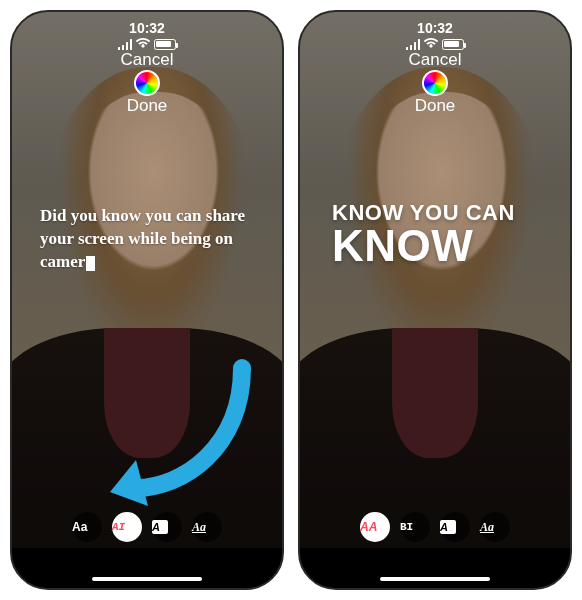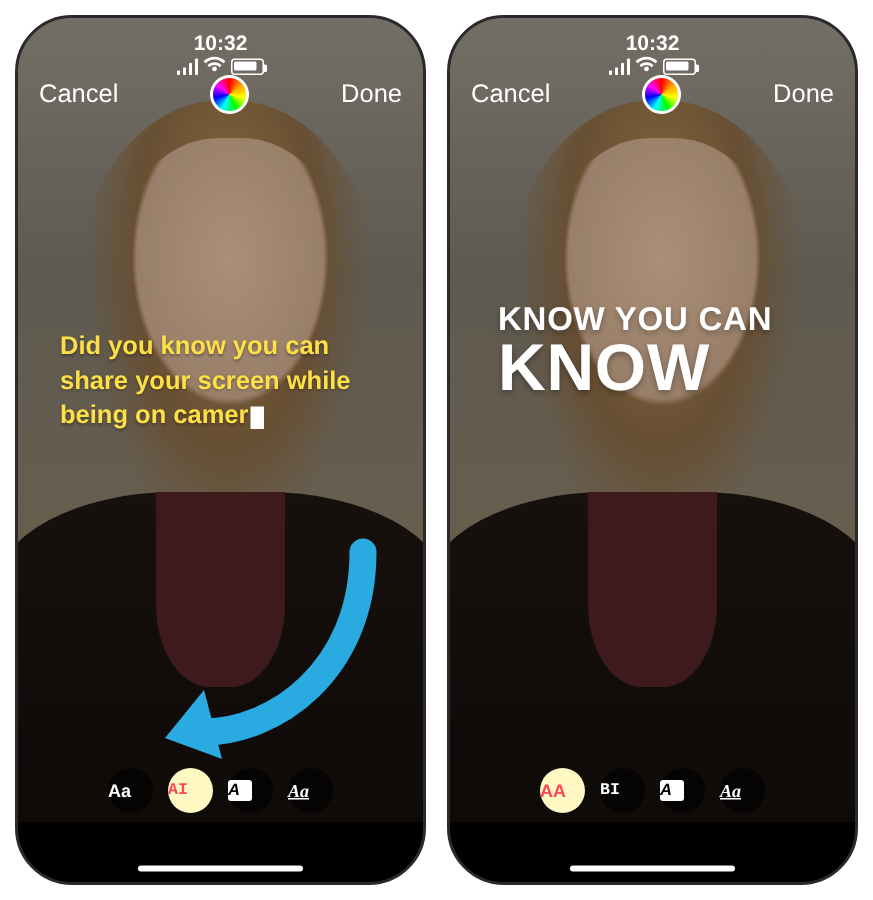--- a/index.html
+++ b/index.html
@@ -72,31 +72,31 @@
       width:22px; height:11px; border:1px solid #fff; border-radius:2.5px; position:relative;
       padding:1.2px;
     }
     .batt::after{content:''; position:absolute; right:-3px; top:3px; width:2px; height:5px; background:#fff; border-radius:0 1px 1px 0;}
     .batt > span { display:block; height:100%; width:85%; background:#fff; border-radius:1px; }
 
     .topbar {
       position:absolute; top:38px; left:0; right:0;
       display:flex; align-items:center; justify-content:space-between;
       padding: 0 14px;
-      color:#fff; font-size:17px;
+      color:#fff; font-size:17px;flex-direction:column;
     }
     .colorwheel {
       width:26px; height:26px; border-radius:50%;
       border:2px solid #fff;
       background: conic-gradient(red,orange,yellow,lime,cyan,blue,magenta,red);
     }
 
     .story-text-typewriter {
-      position:absolute; top:208px; left:28px; width:210px;
-      color:#fde047; font-family: Liberation Sans, sans-serif;
+      position:absolute; top:193px; left:28px; width:210px;
+      color:#ffffff; font-family: Liberation Serif, serif;
       font-weight:700; font-size:17px; line-height:1.35;
       text-shadow: 0 1px 2px rgba(0,0,0,.35);
     }
     .cursor {
       display:inline-block; width:9px; height:15px; background:#fff;
       vertical-align:text-bottom; margin-left:1px;
     }
 
     .story-text-bold {
       position:absolute; top:190px; left:32px;
@@ -116,21 +116,21 @@
       position:absolute; bottom:46px; left:50%; transform:translateX(-50%);
       display:flex; gap:10px;
     }
     .fontbtn {
       width:30px; height:30px; border-radius:50%;
       display:flex; align-items:center; 
       font-size:12px; font-weight:700;
       background: rgba(0,0,0,.62);
       color:#fff;
     }
-    .fontbtn.selected { background:#fef9c3; color:#000; }
+    .fontbtn.selected { background:#ffffff; color:#000;font-style:italic; }
     .fontbtn.selected.red { color:#ff4458; }
     .fontbtn.red { color:#ff4458; }
     .fb-typewriter { font-family: 'Courier New', monospace; font-size:11px; }
     .fb-box { position:relative; }
     .fb-box::before {
       content:''; position:absolute; width:16px; height:14px;
       background:#fff; border-radius:2px;
     }
     .fb-box span { position:relative; color:#000; font-style:italic; font-weight:800; font-size:11px; }
     .fb-cursive { font-style:italic; text-decoration: underline; font-family: Georgia, serif; font-size:12px; }

